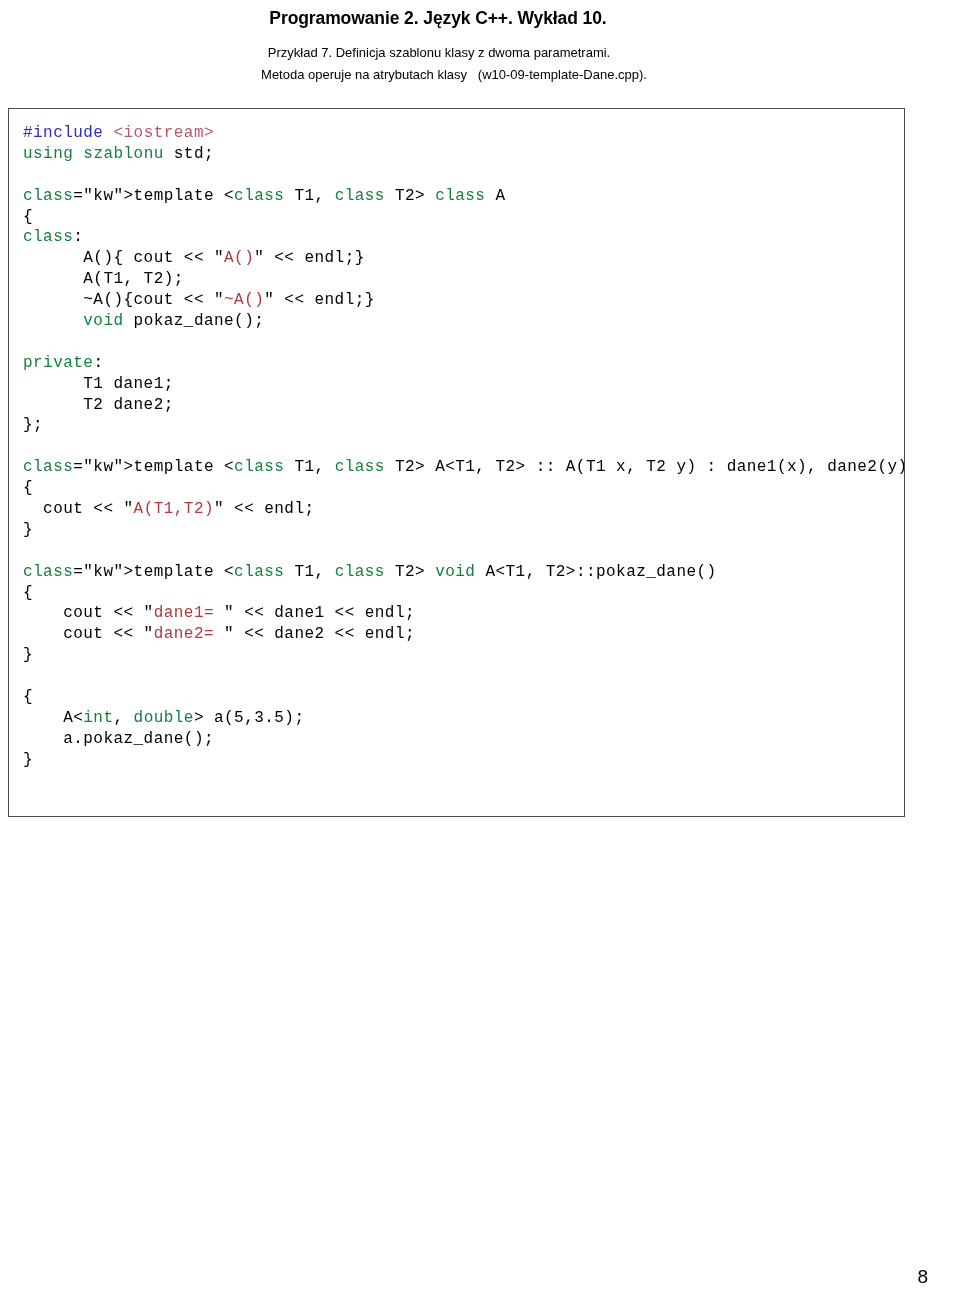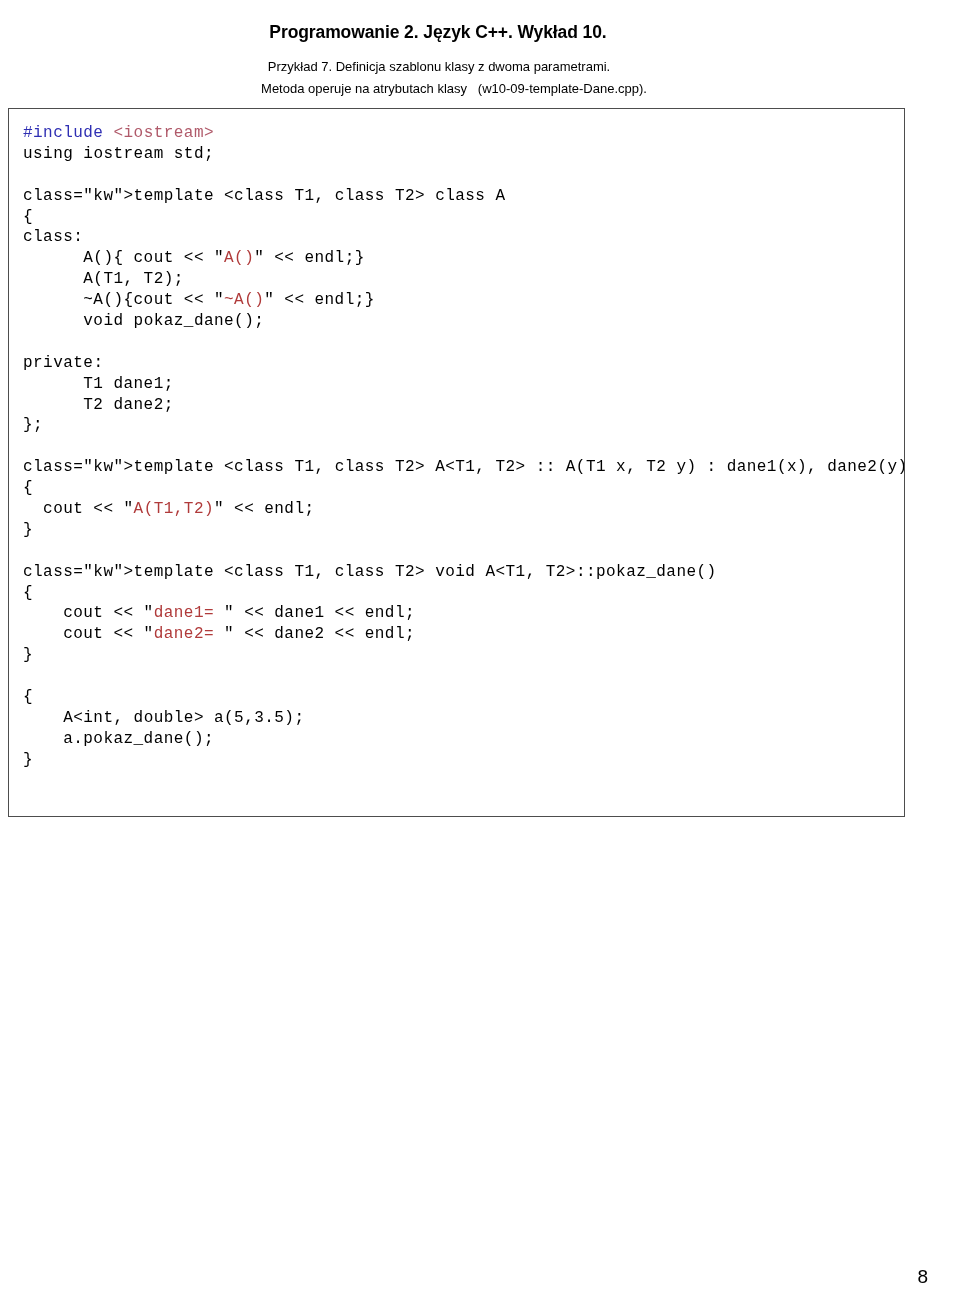--- a/index.html
+++ b/index.html
@@ -12,21 +12,21 @@
     height: 1310px;
     position: relative;
     font-family: "Liberation Sans", sans-serif;
     overflow: hidden;
   }
 
   
   .header {
     position: absolute;
     left: 0;
-    top: 14px;
+    top: 0;
     width: 872px;
   }
   .doc-title {
     font-family: "Liberation Sans", sans-serif;
     font-weight: bold;
     font-size: 17.5px;
     color: #000000;
     text-align: center;
     padding-left: 4px;
     margin: 0;
@@ -69,21 +69,21 @@
     font-size: 16px;
     line-height: 20.9px;
     white-space: pre;
     color: #000000;
     letter-spacing: 0.45px;
     height: 20.9px;
   }
   .code-line.blank { color: transparent; }
 
   
-  .kw   { color: #000000; }  
+  .kw   { color: #15803d; }  
   .pp   { color: #2f2fb3; }  
   .inc  { color: #b05a6a; }  
   .str  { color: #b03a3a; }
 
   
   .page-number {
     position: absolute;
     right: 32px;
     bottom: 22px;
     font-family: "Liberation Sans", sans-serif;
@@ -98,21 +98,21 @@
   <div class="doc-title">Programowanie 2. Język C++. Wykład 10.</div>
   <div class="subtitle-block">
     <div class="subtitle-line">Przykład 7. Definicja szablonu klasy z dwoma parametrami.</div>
     <div class="subtitle-line subtitle-line-2">Metoda operuje na atrybutach klasy   (w10-09-template-Dane.cpp).</div>
   </div>
 </div>
 
 <div class="code-box">
   <div class="code-inner" id="code-inner">
       <div class="code-line"><span class="pp">#include</span> <span class="inc">&lt;iostream&gt;</span></div>
-      <div class="code-line"><span class="kw">using</span> <span class="kw">iostream</span> std;</div>
+      <div class="code-line"><span class="kw">using</span> <span class="kw">szablonu</span> std;</div>
       <div class="code-line blank">&nbsp;</div>
       <div class="code-line"><span <span="" class="kw">class</span>="kw"&gt;template &lt;<span class="kw">class</span> T1, <span class="kw">class</span> T2&gt; <span class="kw">class</span> A</div>
       <div class="code-line">{</div>
       <div class="code-line"><span class="kw">class</span>:</div>
       <div class="code-line">      A(){ cout &lt;&lt; "<span class="str">A()</span>" &lt;&lt; endl;}</div>
       <div class="code-line">      A(T1, T2);</div>
       <div class="code-line">      ~A(){cout &lt;&lt; "<span class="str">~A()</span>" &lt;&lt; endl;}</div>
       <div class="code-line">      <span class="kw">void</span> pokaz_dane();</div>
       <div class="code-line blank">&nbsp;</div>
       <div class="code-line"><span class="kw">private</span>:</div>

